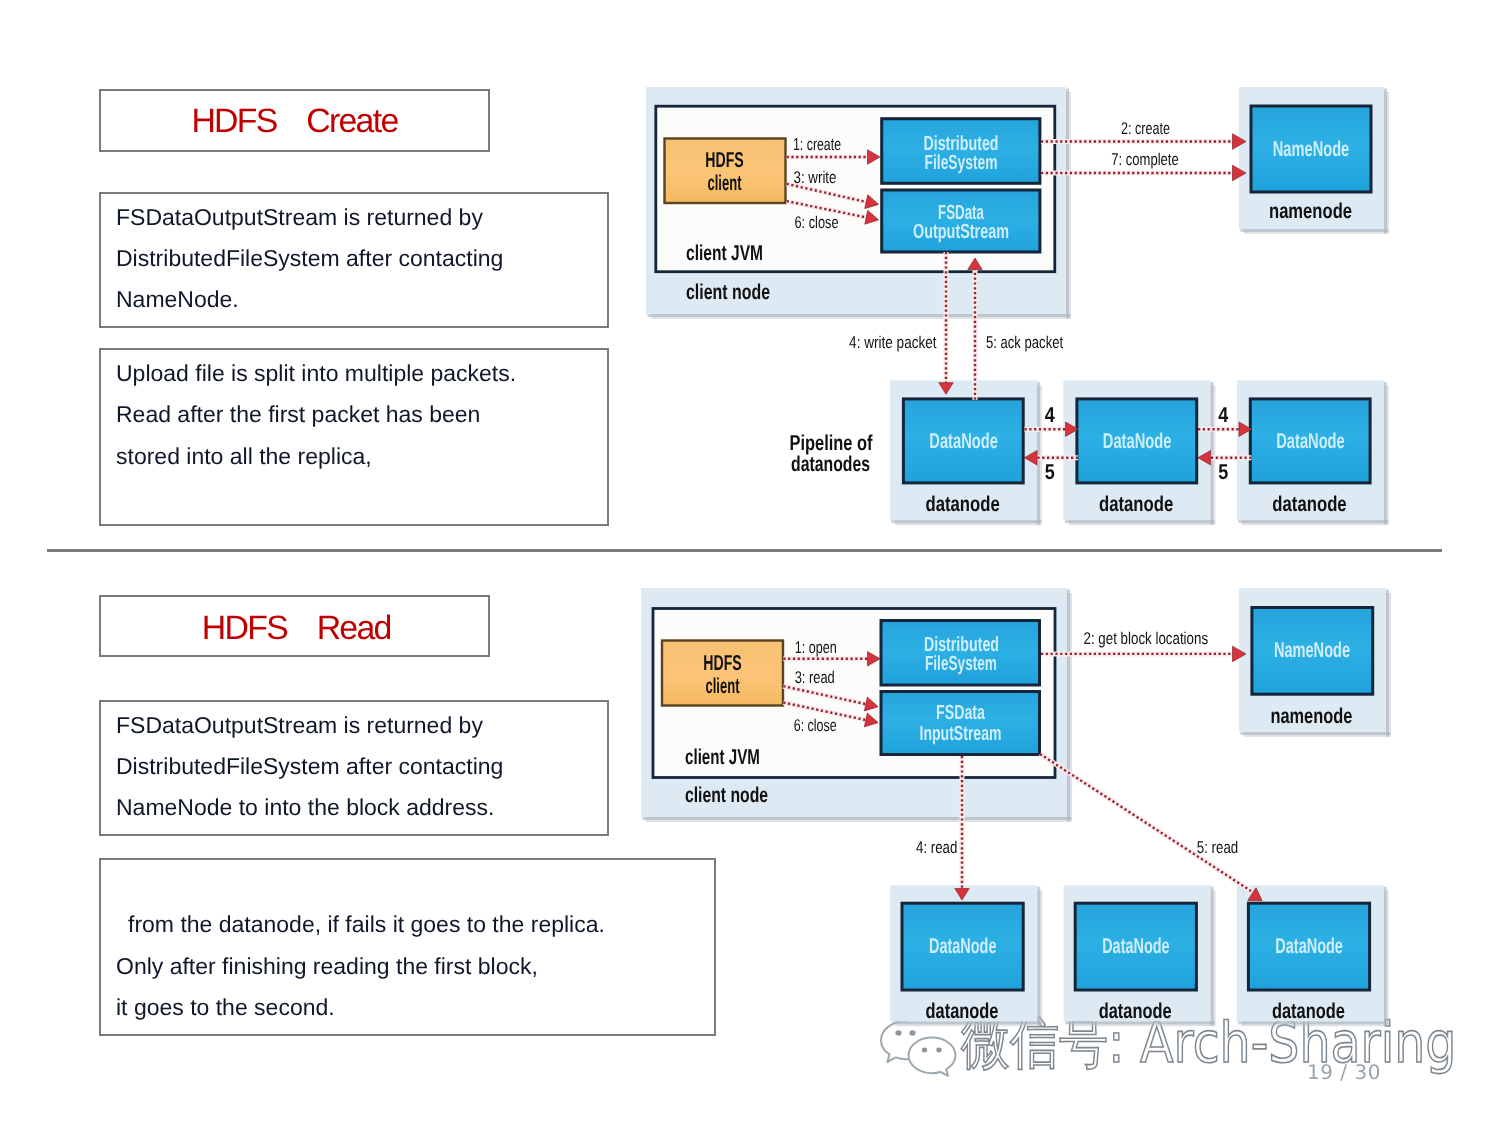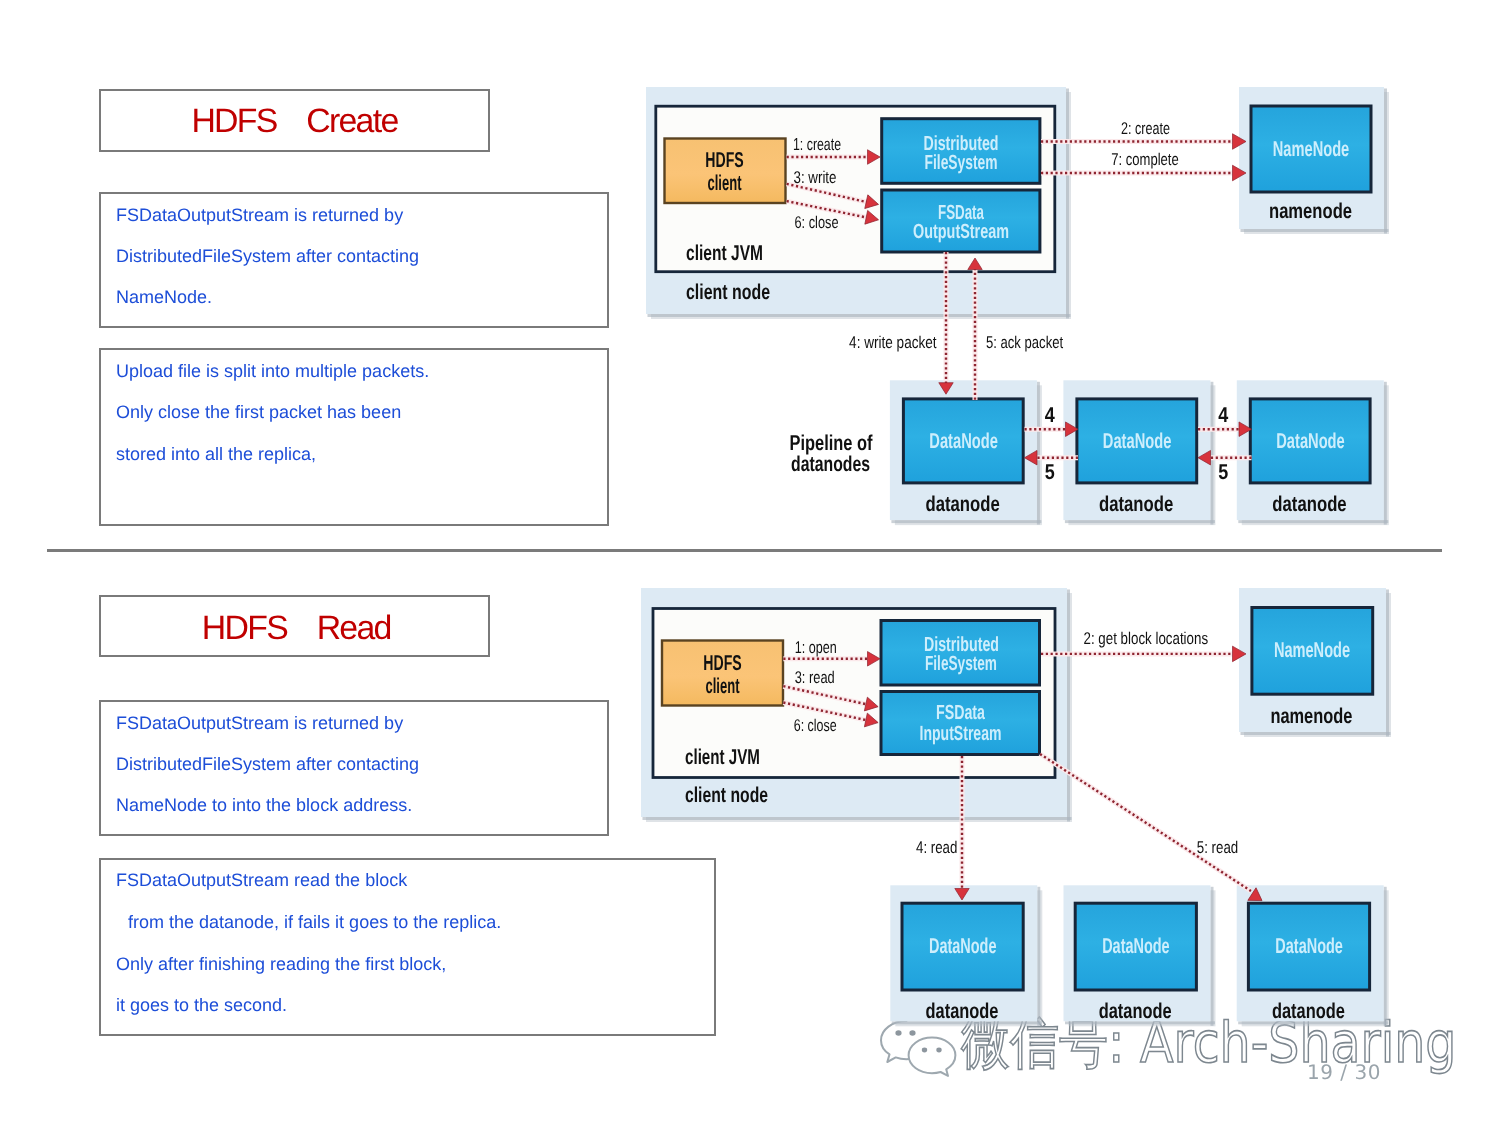--- a/index.html
+++ b/index.html
@@ -6,21 +6,21 @@
   html,body{margin:0;padding:0;background:#ffffff;}
   body{width:1500px;height:1125px;overflow:hidden;
        font-family:"Liberation Sans",sans-serif;
        -webkit-font-smoothing:antialiased;
        text-rendering:geometricPrecision;}
   .page{position:relative;width:1500px;height:1125px;background:#fff;overflow:hidden;}
 
   .tbox{position:absolute;border:2px solid #7a7a7a;background:#fff;box-sizing:border-box;}
   .title-txt{position:absolute;color:#C00000;font-size:33.8px;letter-spacing:-1.7px;word-spacing:2.2px;
              white-space:pre;}
-  .nl{position:absolute;color:#1d4ed8;font-size:18px;white-space:pre;line-height:1;}
+  .nl{position:absolute;color:#0f172a;font-size:23px;white-space:pre;line-height:1;}
 
   .divider{position:absolute;background:#7b7b7b;}
 
   svg.diagram{position:absolute;left:0;top:0;}
   svg.diagram text.dlab{font-family:"Liberation Sans",sans-serif;font-weight:bold;}
   svg.diagram text.slab{font-family:"Liberation Sans",sans-serif;font-weight:500;}
 
   .wm-logo{position:absolute;}
   .wmtxt{position:absolute;font-size:56px;white-space:pre;line-height:1;
          font-family:"DejaVu Sans",sans-serif;font-weight:400;
@@ -34,31 +34,30 @@
 
 <div class="page">
 <div class="tbox" style="left:99px;top:89px;width:391px;height:63px;"></div>
 <div class="title-txt" style="left:191.4px;top:102.3px;">HDFS   Create</div>
 <div class="tbox" style="left:99px;top:192px;width:510px;height:136px;"></div>
 <div class="nl" style="left:116px;top:205.95px">FSDataOutputStream is returned by</div>
 <div class="nl" style="left:116px;top:246.95px">DistributedFileSystem after contacting</div>
 <div class="nl" style="left:116px;top:288.05px">NameNode.</div>
 <div class="tbox" style="left:99px;top:348px;width:510px;height:178px;"></div>
 <div class="nl" style="left:116px;top:362.05px">Upload file is split into multiple packets.</div>
-<div class="nl" style="left:116px;top:403.45px">Only close the first packet has been</div>
+<div class="nl" style="left:116px;top:403.45px">Read after the first packet has been</div>
 <div class="nl" style="left:116px;top:444.85px">stored into all the replica,</div>
 <div class="divider" style="left:47px;top:549px;width:1395px;height:3px;"></div>
 <div class="tbox" style="left:99px;top:595px;width:391px;height:62px;"></div>
 <div class="title-txt" style="left:201.8px;top:608.5px;">HDFS   Read</div>
 <div class="tbox" style="left:99px;top:700px;width:510px;height:136px;"></div>
 <div class="nl" style="left:116px;top:713.75px">FSDataOutputStream is returned by</div>
 <div class="nl" style="left:116px;top:755.05px">DistributedFileSystem after contacting</div>
 <div class="nl" style="left:116px;top:796.25px">NameNode to into the block address.</div>
 <div class="tbox" style="left:99px;top:858px;width:617px;height:178px;"></div>
-<div class="nl" style="left:116px;top:871.35px">FSDataOutputStream read the block</div>
 <div class="nl" style="left:128px;top:913.05px">from the datanode, if fails it goes to the replica.</div>
 <div class="nl" style="left:116px;top:996.25px">it goes to the second.</div>
 <div class="nl" style="left:116px;top:954.65px">Only after finishing reading the first block,</div>
 <svg class="wm-logo" width="82" height="70" viewBox="0 0 82 70" style="left:878px;top:1016px;">
   <g fill="#ffffff" stroke="#9ea8af" stroke-width="2.0" stroke-linejoin="round" stroke-linecap="round">
     <path d="M28.5 5C14.4 5 3 13.6 3 24.2c0 5.7 3.3 10.8 8.5 14.2L9.3 46l8.4-4.6
              c3.3 1.2 7 1.8 10.8 1.8 .8 0 1.6 0 2.4-.1"></path>
     <path d="M54 21.5C41.1 21.5 30.6 29.5 30.6 39.3c0 9.9 10.5 17.9 23.4 17.9
              3.0 0 5.9-.4 8.6-1.2l7.4 3.9-1.8-6.6c5.6-3.3 9.2-8.4 9.2-14
              0-9.9-10.5-17.8-23.4-17.8z"></path>

